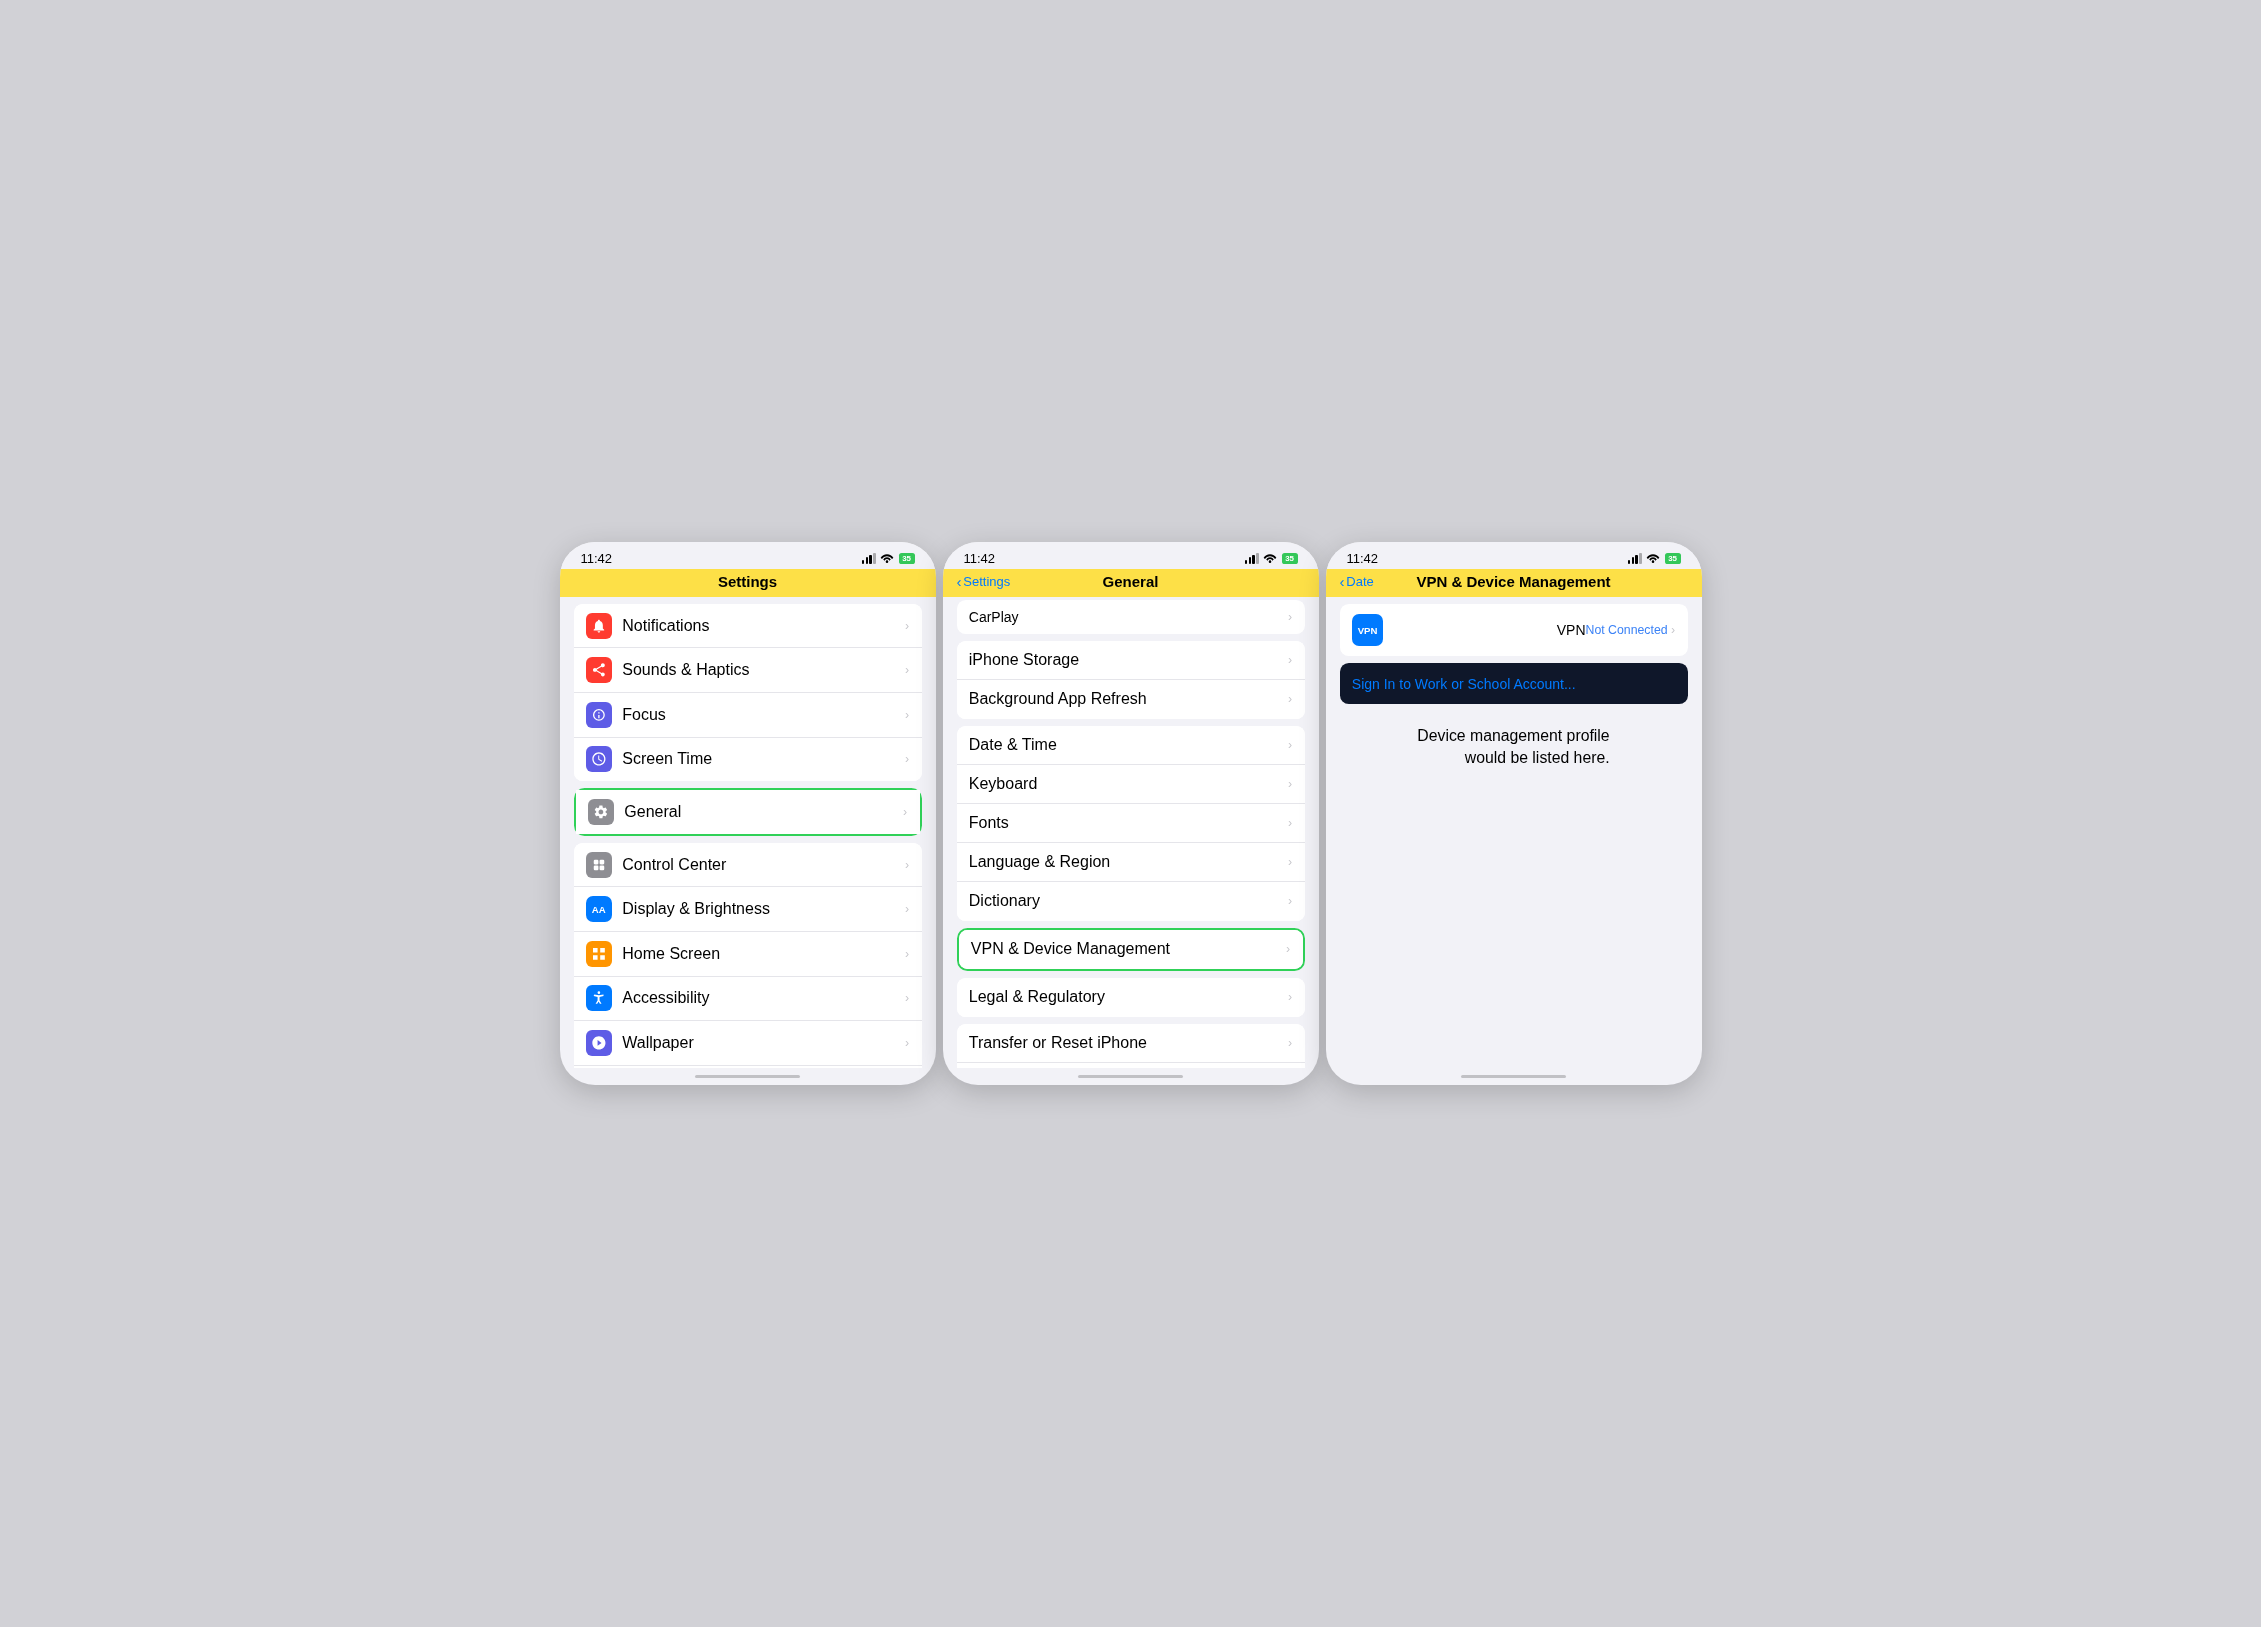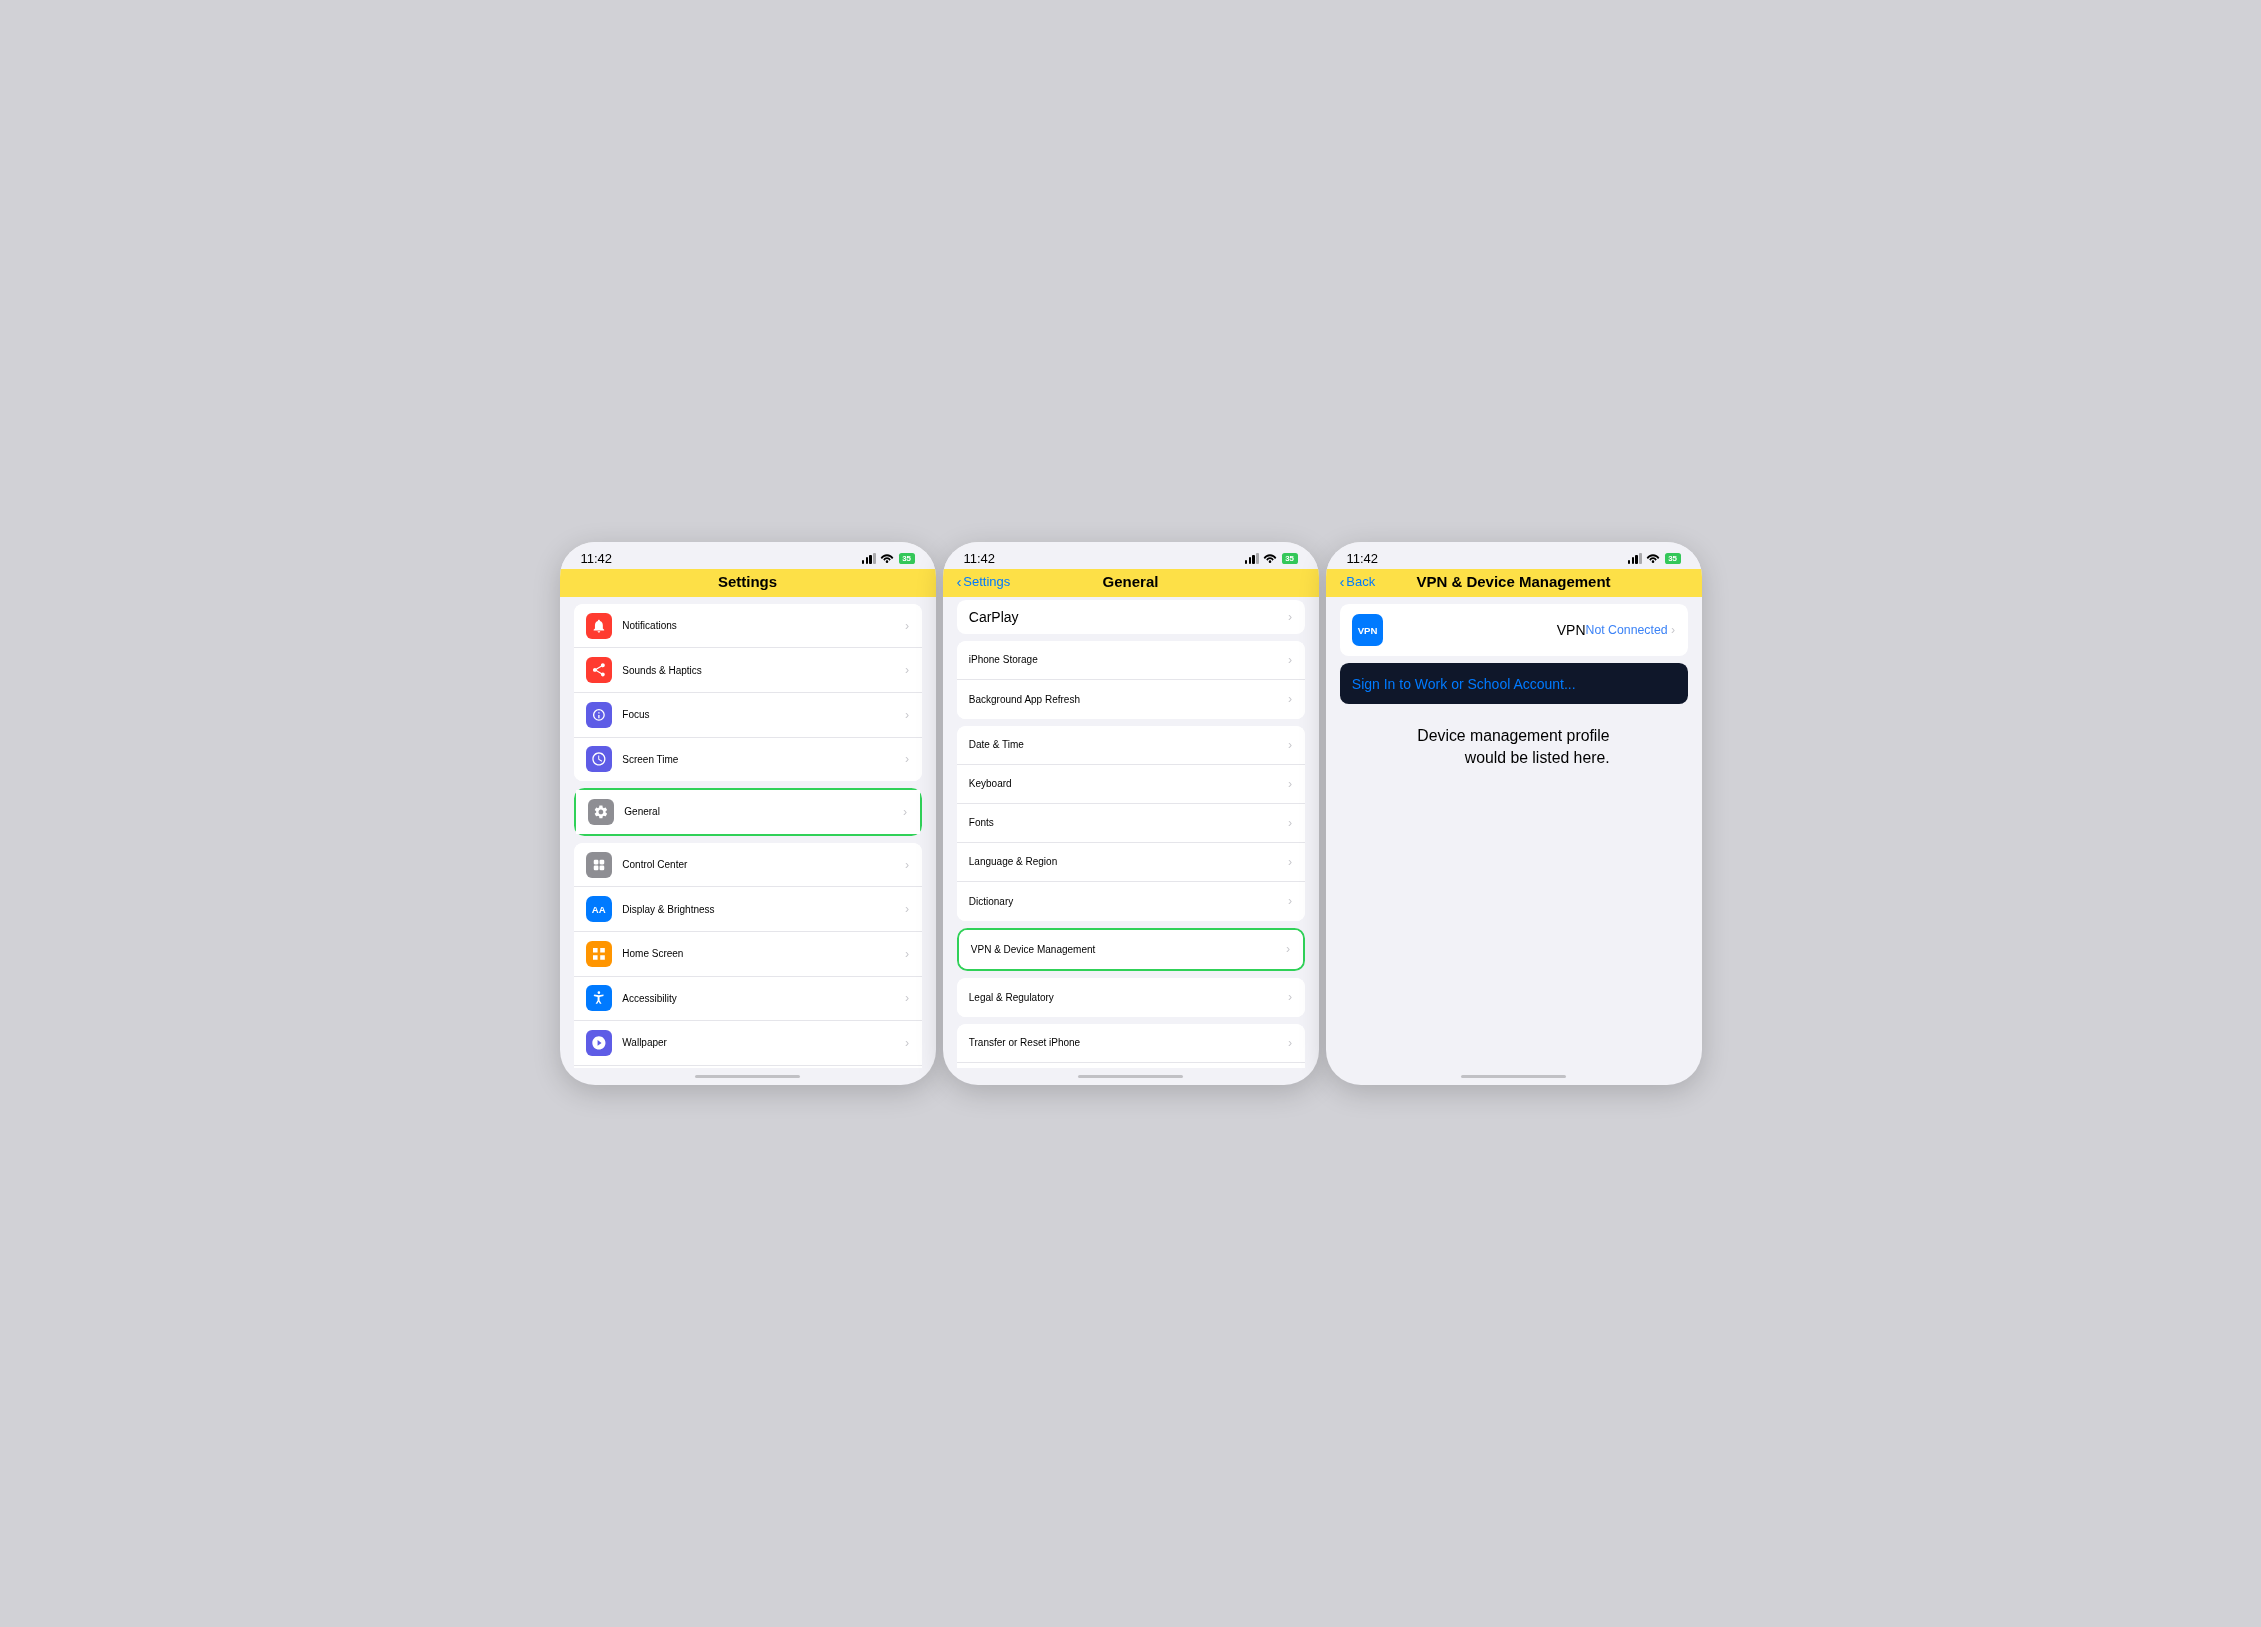--- a/index.html
+++ b/index.html
@@ -134,21 +134,21 @@
       display: flex;
       align-items: center;
       justify-content: center;
       margin-right: 10.5px;
       flex-shrink: 0;
       font-size: 14px;
       color: #fff;
     }
     .item-label {
       flex: 1;
-      font-size: 10px;
+      font-size: 16px;
       color: #000;
     }
     .item-chevron {
       color: #c7c7cc;
       font-size: 12.3px;
     }
     
     .general-highlight {
       border: 2.2px solid #30d158;
       border-radius: 10.5px;
@@ -499,21 +499,21 @@
           <svg width="14" height="10.5" viewBox="0 0 16 12">
               <path d="M8 9.5a1.5 1.5 0 110 3 1.5 1.5 0 010-3zm0-3.5a5 5 0 014.33 2.5l-1.5 1.5A3 3 0 008 8a3 3 0 00-2.83 2l-1.5-1.5A5 5 0 018 6zm0-3.5a8.5 8.5 0 017.26 4.1l-1.5 1.4A6.5 6.5 0 008 5a6.5 6.5 0 00-5.76 3l-1.5-1.4A8.5 8.5 0 018 2.5z" fill="#000"></path>
             </svg>
         </span>
         <span class="battery-badge">35</span>
       </div>
     </div>
     <div class="nav-bar">
       <div class="nav-back">
         <span class="nav-back-chevron">‹</span>
-        <span>Back</span>
+        <span>Date</span>
       </div>
       <span class="nav-title">VPN &amp; Device Management</span>
     </div>
     <div class="content">
 
       <div class="vpn-section">
         <div class="vpn-item">
           <div class="vpn-logo">
             <span>VPN</span>
           </div>

